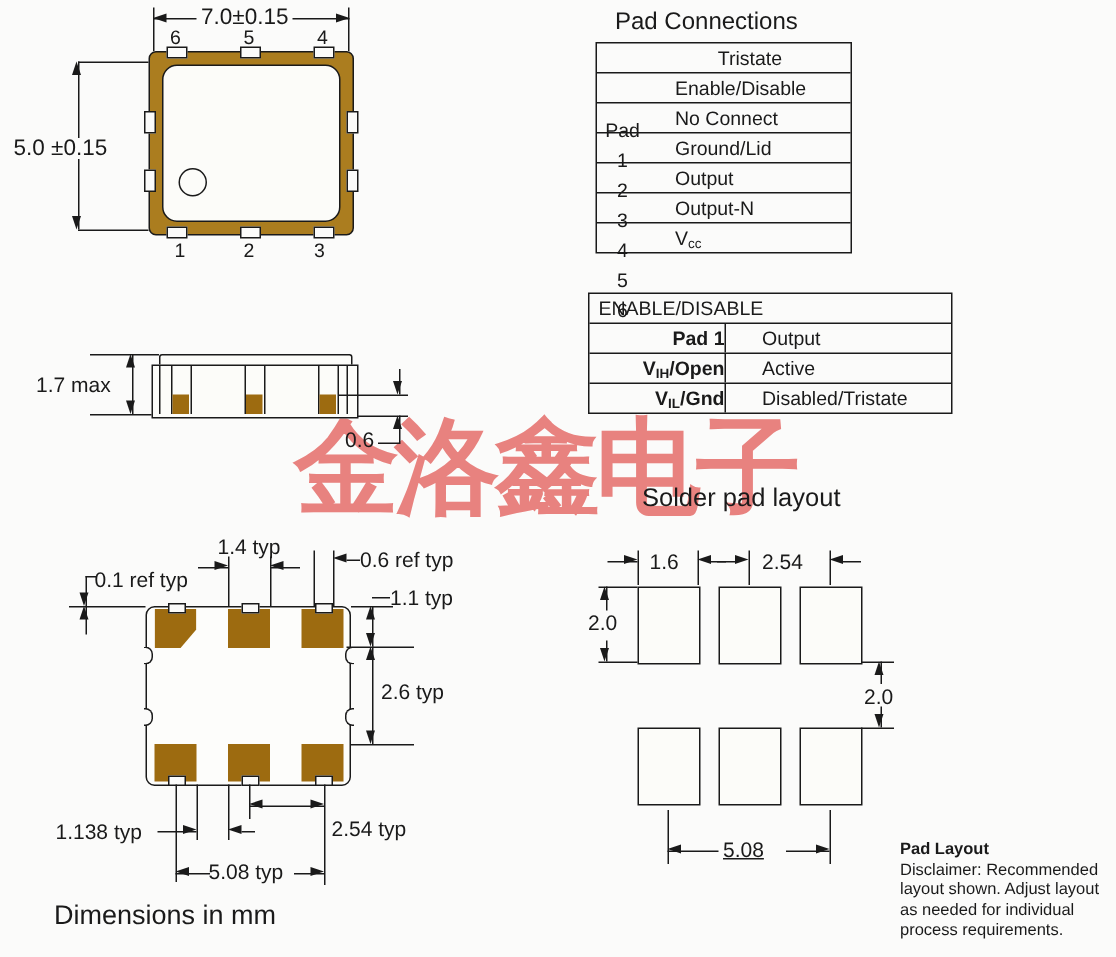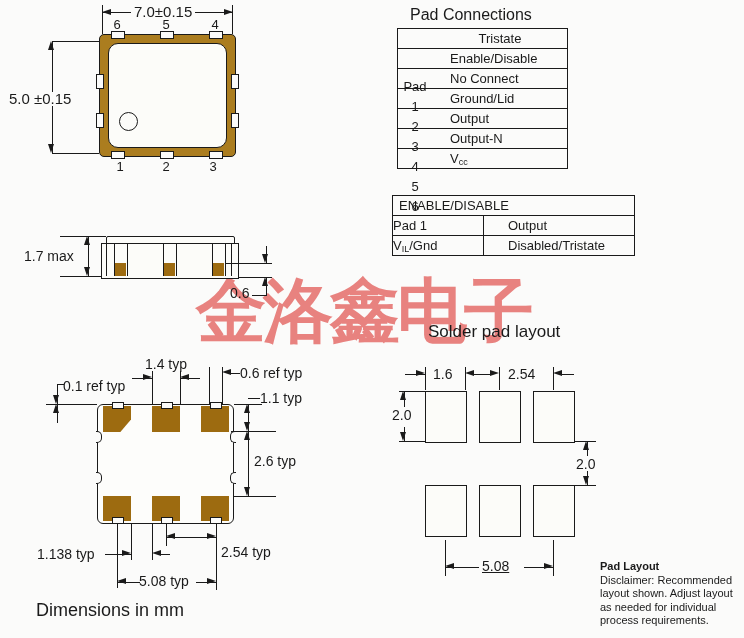--- a/index.html
+++ b/index.html
@@ -18,21 +18,21 @@
   .ntch{position:absolute;background:#fbfbfa;border:1px solid #1a1a1a;}
   .pad{position:absolute;background:#9d6b10;}
   .spad{position:absolute;width:40px;height:50px;border:1.5px solid #1a1a1a;background:#fcfcf9;}
   .title{position:absolute;white-space:nowrap;}
   
   .tbl{position:absolute;border:1px solid #1a1a1a;font-size:13px;}
   .trow{display:flex;height:19px;line-height:19px;border-top:1px solid #1a1a1a;}
   .trow:first-child{border-top:none;}
   .c-pad{width:34px;text-align:center;border-right:1px solid #1a1a1a;margin-top:48px;}
   .c-fn{flex:1;padding-left:17px;text-align:left;}
-  .c-1{width:90px;text-align:left;border-right:1px solid #1a1a1a;}
+  .c-1{width:90px;text-align:right;border-right:1px solid #1a1a1a;font-weight:bold;}
   .c-2{flex:1;padding-left:24px;text-align:left;}
   .c-full{flex:1;padding-left:6px;text-align:left;}
   .sub{font-size:9px;vertical-align:-2px;}
   #watermark{position:absolute;left:196px;top:276px;font-family:"DejaVu Serif", serif;
              font-weight:bold;font-size:70px;line-height:70px;letter-spacing:-3px;
              color:#e8827f;white-space:nowrap;}
   #disclaimer{position:absolute;left:600px;top:560px;width:142px;font-size:11px;line-height:13.5px;}
   .ch{position:absolute;border-left:1px solid #1a1a1a;border-right:1px solid #1a1a1a;}
 </style>
 </head>
@@ -148,20 +148,24 @@
     </div>
   </div>
 
   <div class="tbl" style="left:392px;top:195px;width:241px;">
     <div class="trow">
       <div class="c-full">ENABLE/DISABLE</div>
     </div>
     <div class="trow">
       <div class="c-1"><span>Pad 1</span><span class="sub"></span><span></span></div>
       <div class="c-2">Output</div>
+    </div>
+    <div class="trow">
+      <div class="c-1"><span>V</span><span class="sub">IH</span><span>/Open</span></div>
+      <div class="c-2">Active</div>
     </div>
     <div class="trow">
       <div class="c-1"><span>V</span><span class="sub">IL</span><span>/Gnd</span></div>
       <div class="c-2">Disabled/Tristate</div>
     </div>
   </div>
 
   <div>
     <div style="position:absolute;left:97px;top:404px;width:135px;height:118px;background:#fdfdfb;
                 border:1.5px solid #1a1a1a;border-radius:6px;"></div>

